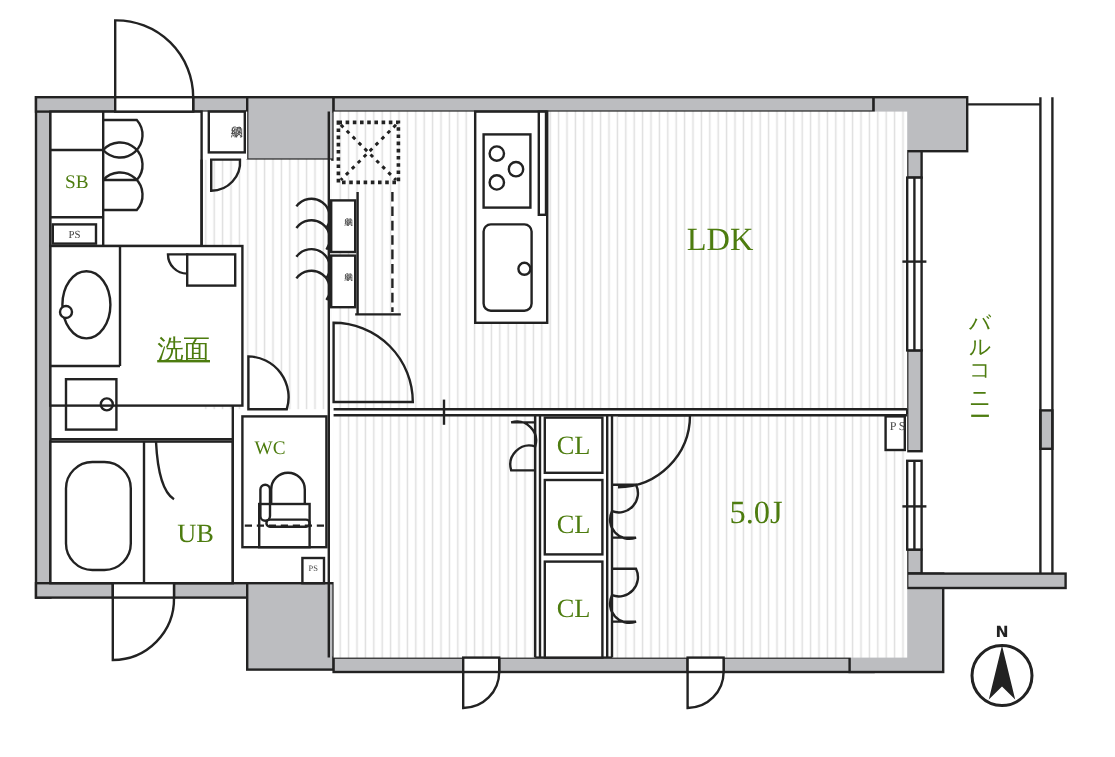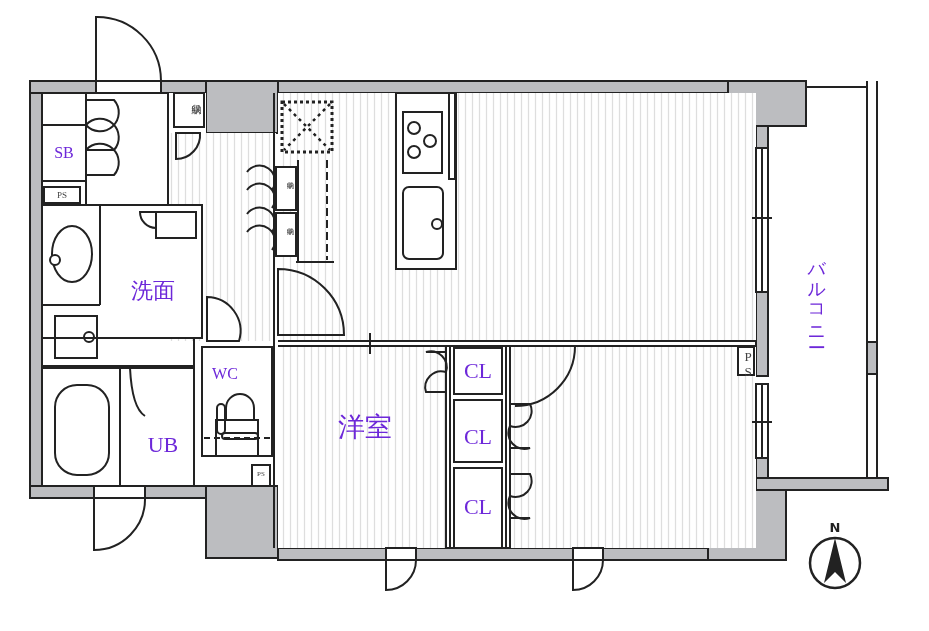--- a/index.html
+++ b/index.html
@@ -1,18 +1,18 @@
 <!DOCTYPE html>
 <html><head>
 <meta charset="utf-8">
 <style>
   html, body { margin:0; padding:0; background:#ffffff; }
   body { width:929px; height:631px; position:relative; overflow:hidden; font-family:"DejaVu Serif", serif; }
   #plan { position:absolute; left:0; top:0; }
-  .lbl { position:absolute; color:#6d28d9; font-family:"Liberation Serif", "DejaVu Serif", serif; text-align:center; line-height:1.15; white-space:nowrap; }
+  .lbl { position:absolute; color:#4d7c0f; font-family:"Liberation Serif", "DejaVu Serif", serif; text-align:center; line-height:1.15; white-space:nowrap; }
   .lbl-big { font-size:27px; }
   .lbl-mid { font-size:22px; }
   .lbl-sm  { font-size:16px; }
   .lbl-xs  { font-size:9px; color:#444; }
   .lbl-vert { writing-mode:vertical-rl; font-size:18px; letter-spacing:2px; }
   .north { position:absolute; left:810px; top:520px; width:60px; height:70px; }
   .north-label { position:absolute; left:0; top:0; width:50px; text-align:center; font-family:"DejaVu Sans", sans-serif; font-weight:bold; font-size:13px; color:#222; }
 </style>
 </head>
 <body>
@@ -167,42 +167,43 @@
     <path d="M573 560 v30 a30 30 0 0 0 30 -30"></path>
   </g>
 
   <g>
     <circle cx="835" cy="563" r="25" fill="none" stroke="#222" stroke-width="2.5"></circle>
     <path d="M835 538 L846 583 L835 572 L824 583 Z" fill="#222"></path>
   </g>
 </svg>
 
 <div class="lbl lbl-big" style="left:555px; top:184px; width:90px;">
+  <div>LDK</div>
 </div>
 
 <div class="lbl lbl-big" style="left:320px; top:412px; width:90px;">
-  <div>洋室</div>
 </div>
 
 <div class="lbl lbl-big" style="left:570px; top:412px; width:120px;">
-</div>
-
-<div class="lbl lbl-mid" style="left:118px; top:278px; width:70px;">洗面</div>
+  <div>5.0J</div>
+</div>
+
+<div class="lbl lbl-mid" style="left:118px; top:278px; width:70px;text-decoration:underline;">洗面</div>
 <div class="lbl lbl-mid" style="left:138px; top:432px; width:50px;">UB</div>
 <div class="lbl lbl-sm" style="left:200px; top:365px; width:50px;">WC</div>
 <div class="lbl lbl-sm" style="left:46px; top:144px; width:36px;">SB</div>
 <div class="lbl lbl-vert" style="left:806px; top:248px;">バルコニー</div>
 
 <div class="lbl lbl-mid" style="left:454px; top:358px; width:48px;">CL</div>
 <div class="lbl lbl-mid" style="left:454px; top:424px; width:48px;">CL</div>
 <div class="lbl lbl-mid" style="left:454px; top:494px; width:48px;">CL</div>
 
 <div class="lbl lbl-xs" style="left:176px; top:96px; width:26px; font-size:10px; writing-mode:vertical-rl;">収納</div>
 <div class="lbl lbl-xs" style="left:280px; top:176px; width:14px; font-size:7px; writing-mode:vertical-rl;">収納</div>
 <div class="lbl lbl-xs" style="left:280px; top:222px; width:14px; font-size:7px; writing-mode:vertical-rl;">収納</div>
 
 <div class="lbl lbl-xs" style="left:44px; top:190px; width:36px;">PS</div>
 <div class="lbl lbl-xs" style="left:252px; top:470px; width:18px; font-size:7px;">PS</div>
-<div class="lbl lbl-xs" style="left:740px; top:350px; width:16px; font-size:13px; white-space:normal; word-break:break-all;">P S</div>
+<div class="lbl lbl-xs" style="left:740px; top:350px; width:16px; font-size:10px; white-space:normal; word-break:break-all;">P S</div>
 
 <div class="north">
   <div class="north-label" style="left:0; top:0;">N</div>
 </div>
 
 </body></html>

